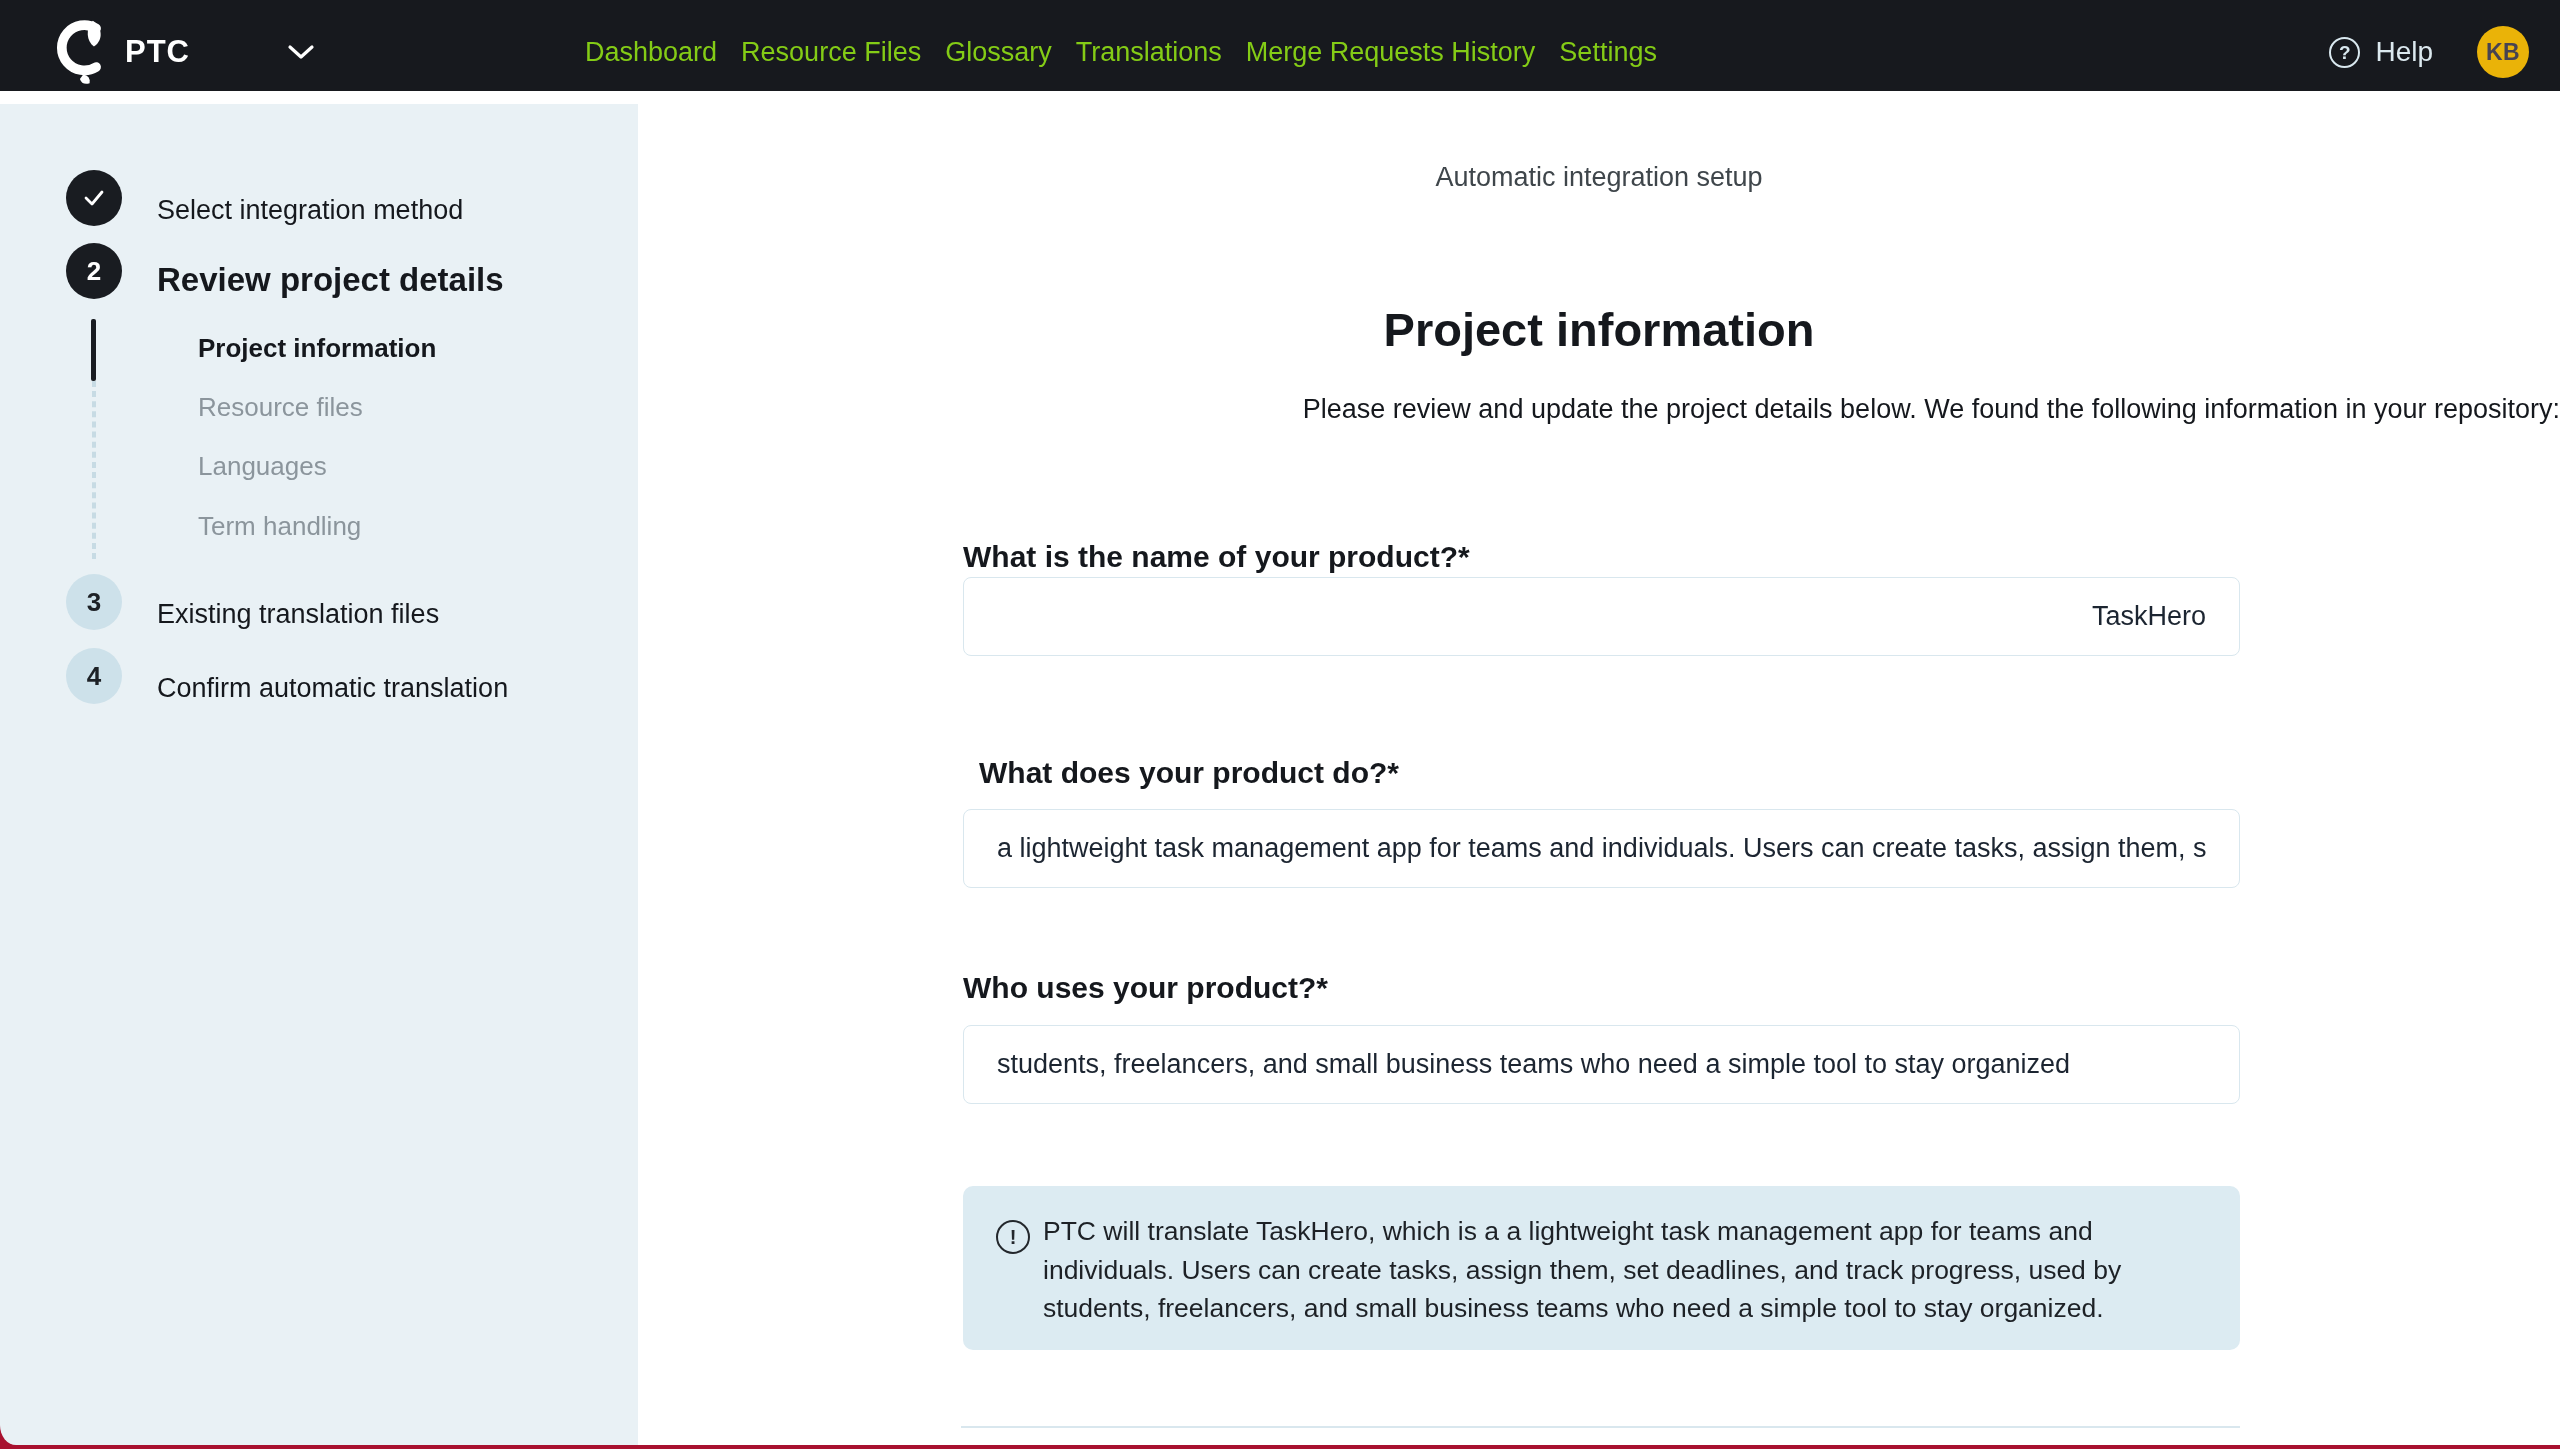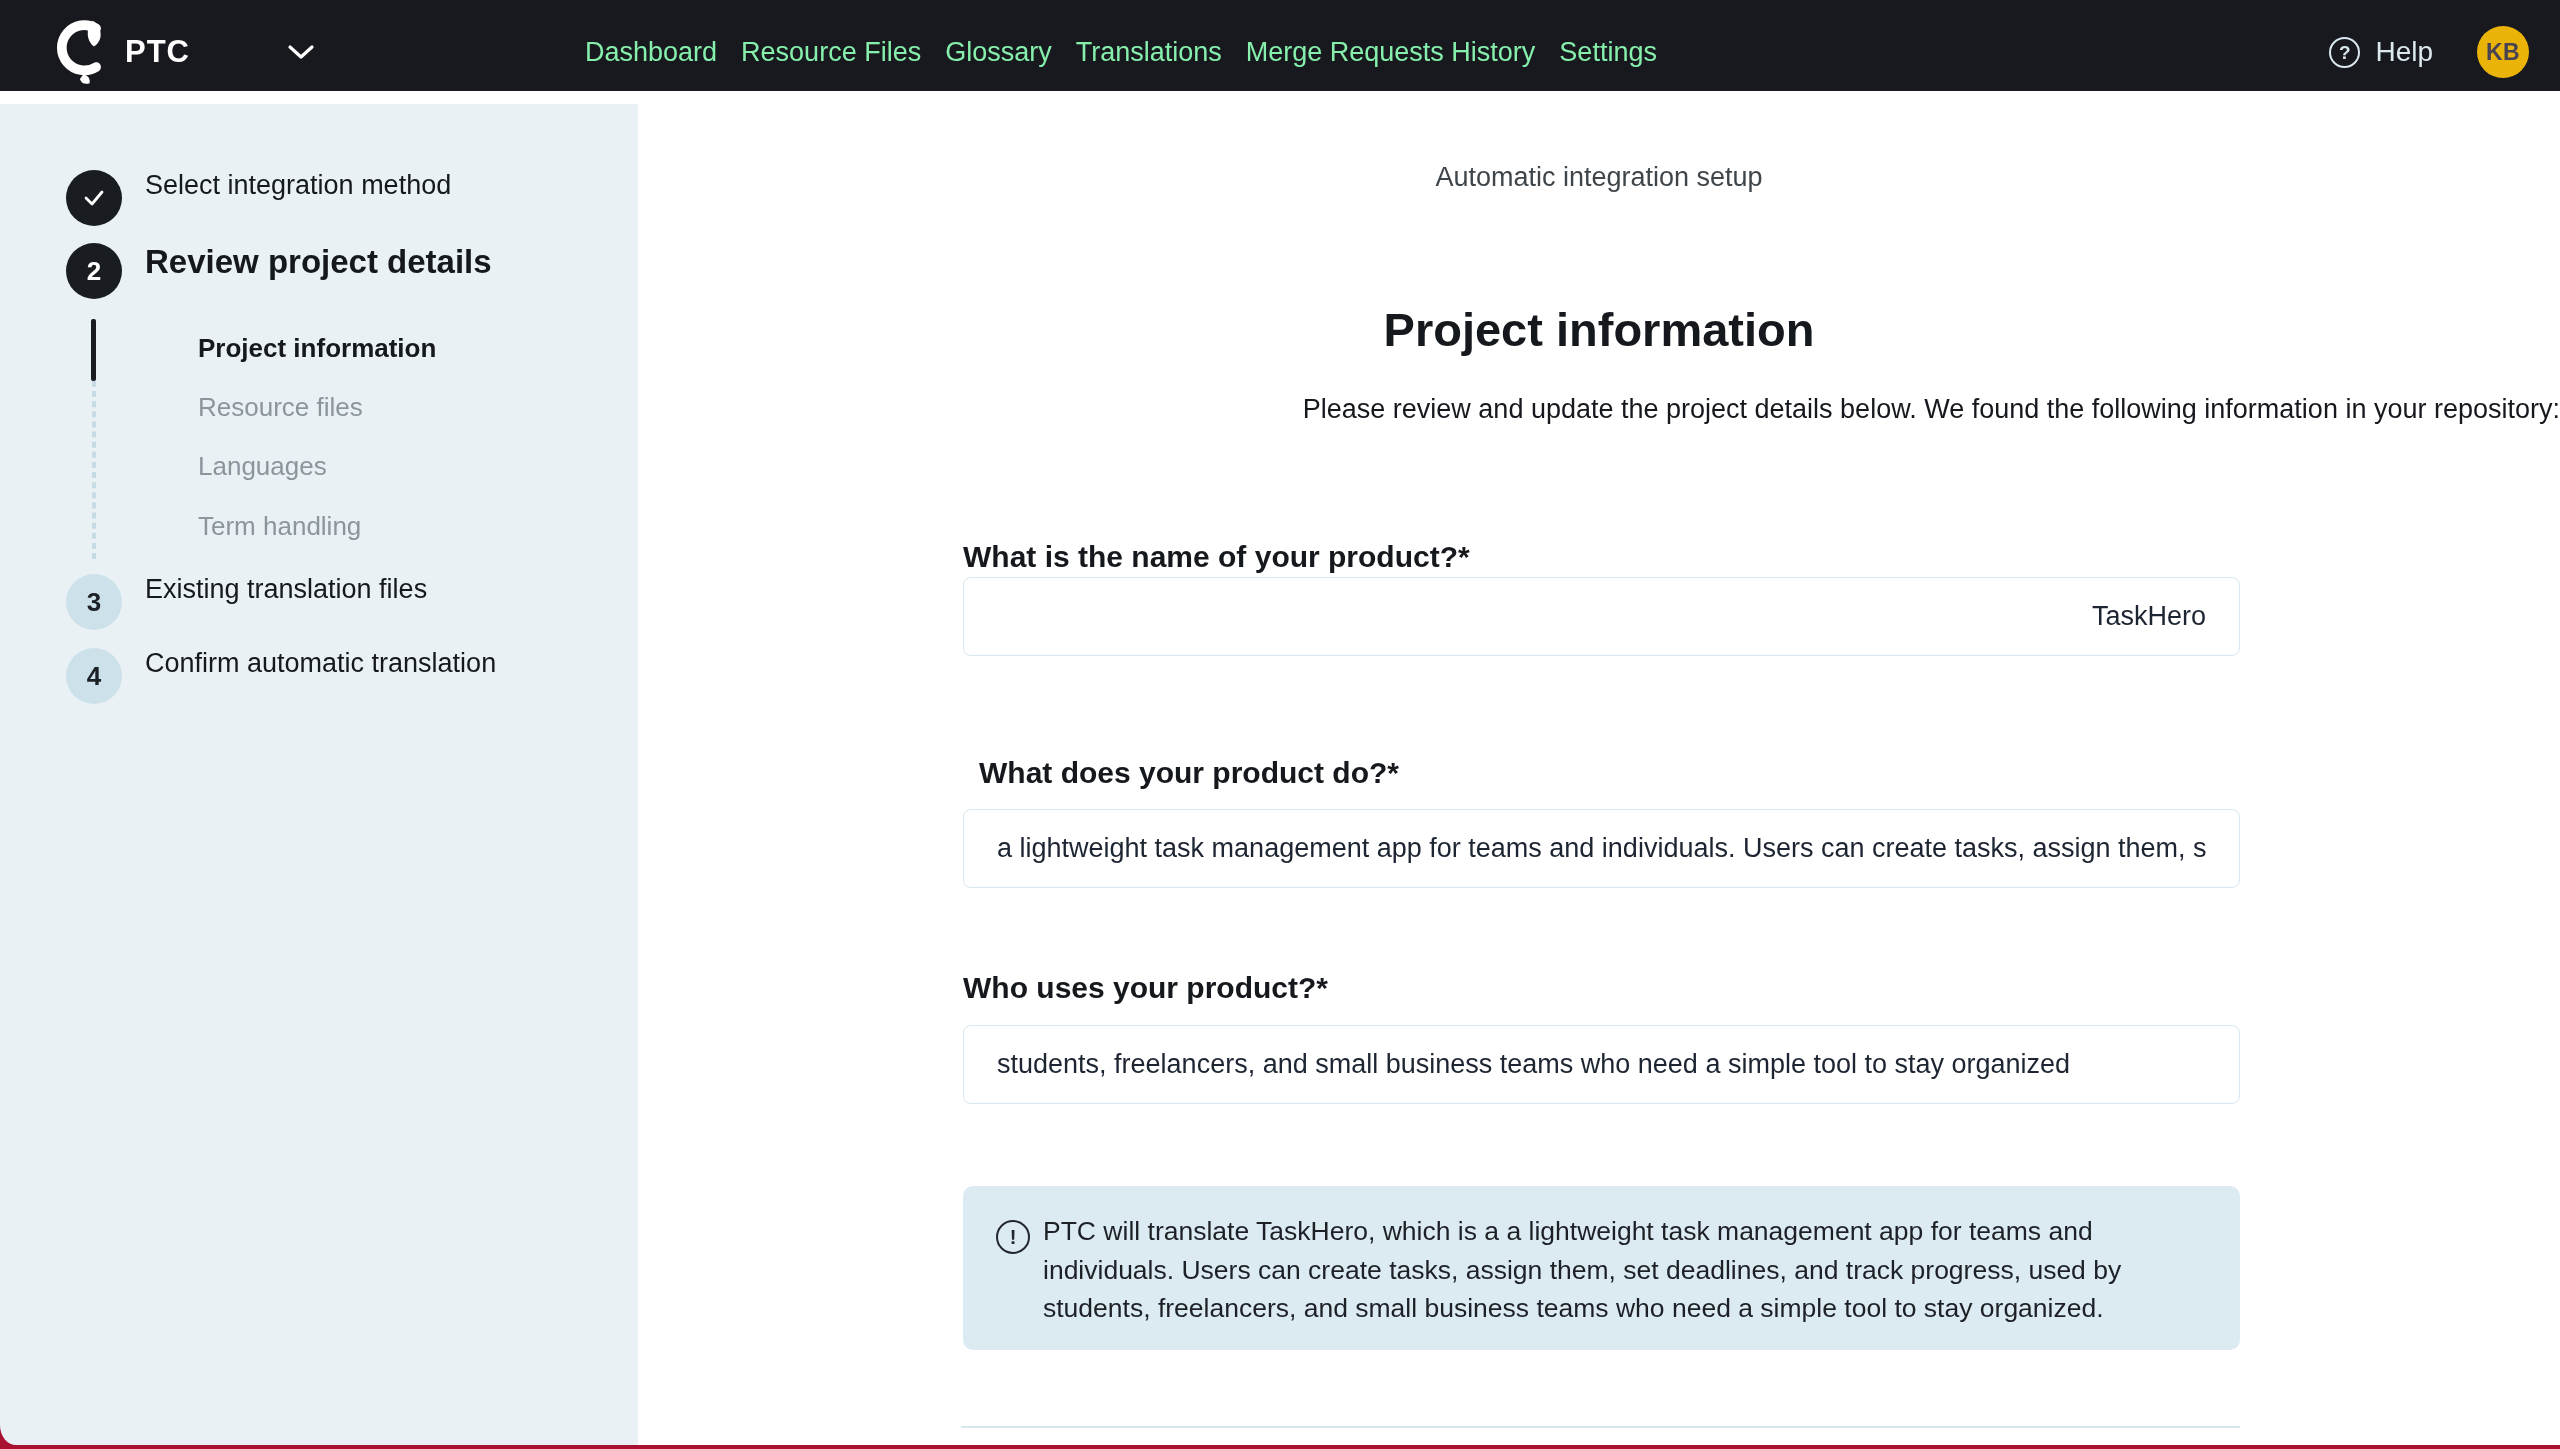--- a/index.html
+++ b/index.html
@@ -9,35 +9,35 @@
   
   .topbar { position:absolute; left:0; top:0; width:2560px; height:91px;
     background:#17191e; z-index:10; }
   .brand { position:absolute; left:53px; top:0; height:104px; display:flex;
     align-items:center; gap:14px; cursor:pointer; }
   .brand-logo { width:56px; height:72px; display:block; }
   .brand-name { color:#ffffff; font-size:31px; font-weight:600; letter-spacing:1px; margin-left:2px; }
   .brand-chevron { margin-left:82px; display:block; }
   .topnav { position:absolute; left:585px; top:0; height:104px; display:flex;
     align-items:center; gap:24px; }
-  .topnav-item { color:#86efac; font-size:27px; font-weight:500; cursor:pointer; white-space:nowrap; }
+  .topnav-item { color:#84cc16; font-size:27px; font-weight:500; cursor:pointer; white-space:nowrap; }
   .topbar-right { position:absolute; right:31px; top:0; height:104px; display:flex; align-items:center; }
   .help { display:flex; align-items:center; gap:15px; cursor:pointer; }
   .help-circle { width:31px; height:31px; border:2.5px solid #d9e8ef; border-radius:50%;
     color:#d9e8ef; font-size:19px; font-weight:600; display:flex; align-items:center;
     justify-content:center; line-height:1; }
   .help-label { color:#dce9ef; font-size:28px; font-weight:500; }
   .avatar { width:52px; height:52px; border-radius:50%; background:#eab308; margin-left:44px;
     display:flex; align-items:center; justify-content:center; color:#474352; font-size:23px;
     font-weight:600; cursor:pointer; letter-spacing:0.5px; }
 
   
   .sidebar { position:absolute; left:0; top:104px; width:638px; height:1345px;
     background:#e9f1f5; z-index:1; }
-  .step-row { position:absolute; left:0; height:56px; display:flex; align-items:flex-start; cursor:pointer; }
+  .step-row { position:absolute; left:0; height:56px; display:flex; align-items:flex-end; cursor:pointer;gap:12px; }
   .step-circle { width:56px; height:56px; border-radius:50%; margin-left:66px; flex:0 0 auto;
     display:flex; align-items:center; justify-content:center; }
   .step-circle.dark { background:#191c21; color:#ffffff; }
   .step-circle.light { background:#cde1ea; color:#1d2126; }
   .step-circle .num { font-size:26px; font-weight:700; line-height:1; }
   .step-label { margin-left:23px; font-size:27px; color:#15181d; white-space:nowrap; }
   .step-label.current { font-size:33px; font-weight:700; }
   .substep { position:absolute; left:198px; height:32px; line-height:32px; font-size:26px;
     color:#8b959c; cursor:pointer; white-space:nowrap; }
   .substep.active { color:#15181d; font-weight:700; }

